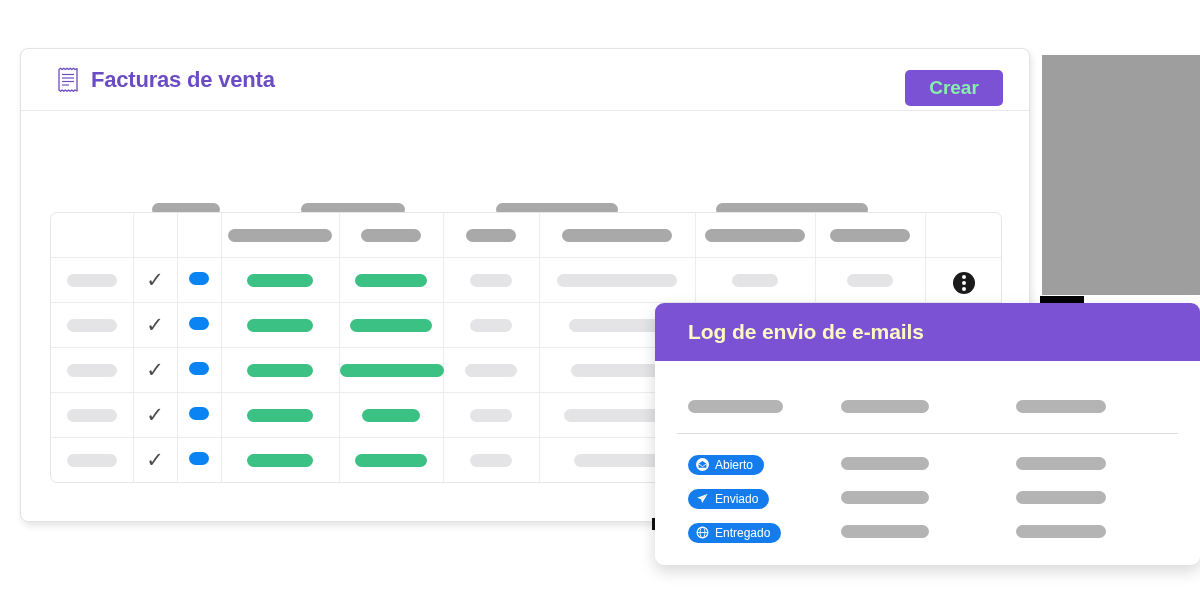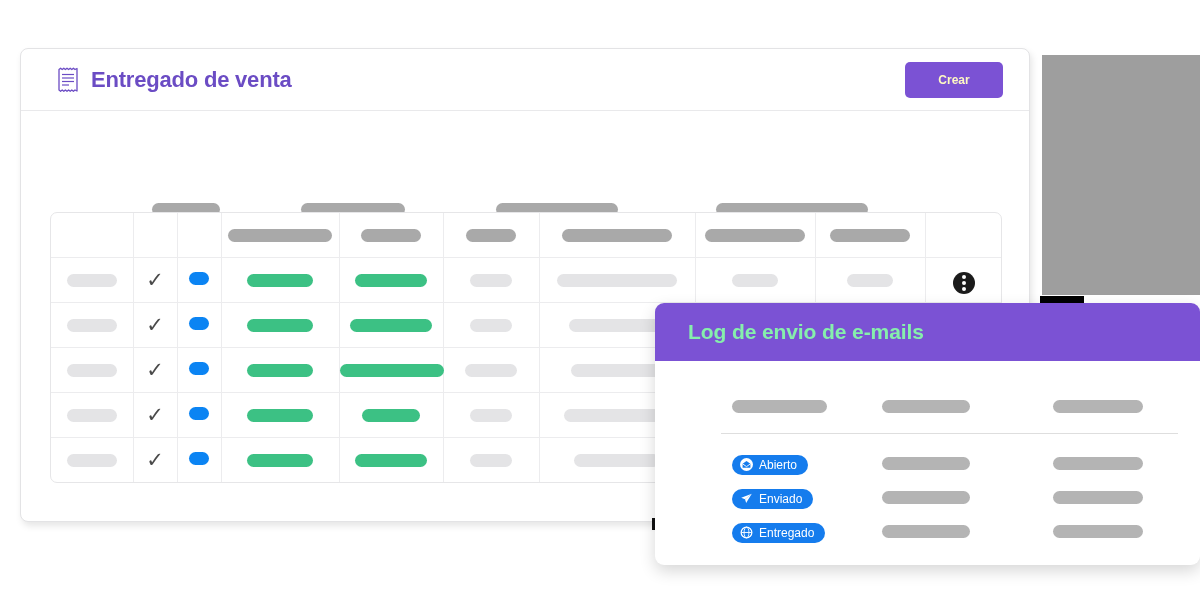--- a/index.html
+++ b/index.html
@@ -57,28 +57,28 @@
   .title-wrap { display: flex; align-items: center; gap: 12px; }
   .receipt-icon { width: 22px; height: 26px; display: block; }
   .page-title {
     color: #6b4cc4;
     font-size: 22px;
     font-weight: bold;
     letter-spacing: -0.2px;
   }
   .crear-button {
     position: absolute;
-    right: 26px; top: 13px;
+    right: 26px; top: 21px;
     width: 98px; height: 36px;
     background: #7b52d4;
     border: none;
     border-radius: 5px;
-    color: #fef9c3;
+    color: #86efac;
     font-family: "Liberation Sans", sans-serif;
-    font-size: 12px;
+    font-size: 19px;
     font-weight: bold;
     cursor: pointer;
   }
 
   
   .stats-row {
     position: relative;
     height: 82px;
   }
   .stat {
@@ -172,28 +172,28 @@
     z-index: 5;
   }
   .modal-header {
     height: 58px;
     background: #7b52d4;
     display: flex;
     align-items: center;
     padding-left: 33px;
   }
   .modal-title {
-    color: #86efac;
+    color: #fef9c3;
     font-size: 21px;
     font-weight: bold;
     letter-spacing: -0.1px;
   }
   .modal-body { padding: 0; position: relative; height: 204px; }
 
-  .m-grid { position: relative; padding-left: 44px; }
+  .m-grid { position: relative; }
   .m-row { display: flex; align-items: center; height: 34px; }
   .m-col-badge { width: 186px; padding-left: 33px; }
   .m-col-mid { width: 175px; }
   .m-col-right { width: 150px; }
   .m-head-row { margin-top: 30px; }
   .m-divider {
     height: 1px; background: #dedede;
     margin: 8px 22px 0 22px;
   }
   .bar-mid { background: #b4b4b4; height: 13px; border-radius: 7px; display:inline-block; }
@@ -227,21 +227,21 @@
       <div class="title-wrap">
         <span>
           <svg class="receipt-icon" viewBox="0 0 22 26" fill="none" xmlns="http://www.w3.org/2000/svg">
             <path d="M2 2.5 L3.6 1.2 L5.2 2.5 L6.8 1.2 L8.4 2.5 L10 1.2 L11.6 2.5 L13.2 1.2 L14.8 2.5 L16.4 1.2 L18 2.5 L20 1.5 L20 24 L18 23 L16.4 24.3 L14.8 23 L13.2 24.3 L11.6 23 L10 24.3 L8.4 23 L6.8 24.3 L5.2 23 L3.6 24.3 L2 23 Z" stroke="#6b4cc4" stroke-width="1.3" stroke-linejoin="round"></path>
             <line x1="5" y1="7.5" x2="17" y2="7.5" stroke="#6b4cc4" stroke-width="1.2"></line>
             <line x1="5" y1="11" x2="17" y2="11" stroke="#6b4cc4" stroke-width="1.2"></line>
             <line x1="5" y1="14.5" x2="17" y2="14.5" stroke="#6b4cc4" stroke-width="1.2"></line>
             <line x1="5" y1="18" x2="12" y2="18" stroke="#6b4cc4" stroke-width="1.2"></line>
           </svg>
         </span>
-        <span class="page-title">Entregado de venta</span>
+        <span class="page-title">Facturas de venta</span>
       </div>
       <button class="crear-button">Crear</button>
     </div>
 
     <div class="stats-row">
       <div class="stat s0">
         <span class="stat-label" style="width:68px"></span>
         <span class="stat-value" style="width:130px;background:#ef3d62"></span>
       </div>
       <div class="stat s1">

